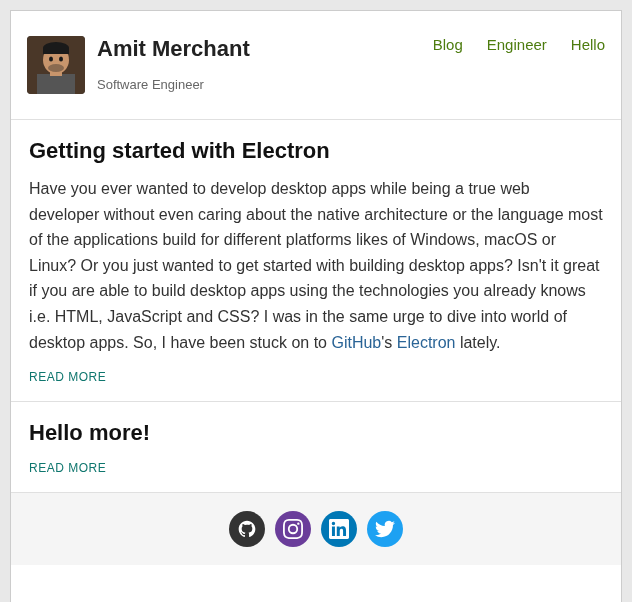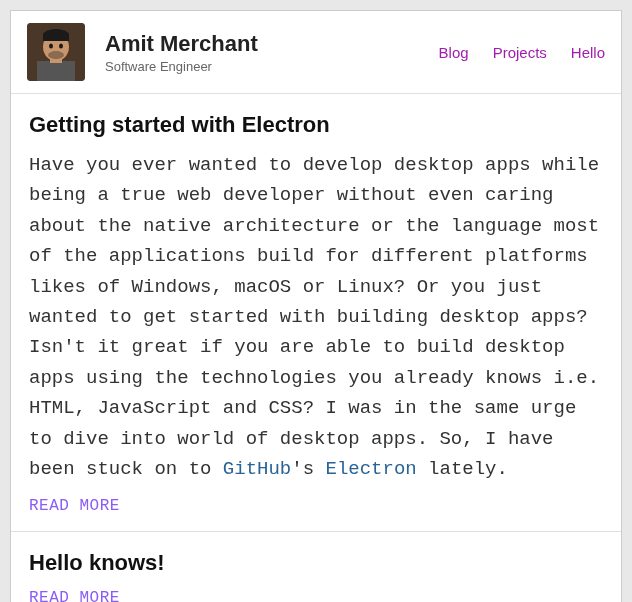--- a/index.html
+++ b/index.html
@@ -14,24 +14,23 @@
     }
     .page-wrapper {
       width: 632px;
       min-height: 602px;
       background: #fff;
       border: 1px solid #ccc;
     }
     
     .site-header {
       display: flex;
-      align-items: center;
-      padding: 12px 16px;
+      align-items: flex-start;
+      padding: 25px 16px;
       border-bottom: 1px solid #e0e0e0;
-      gap: 8px;
     }
     .avatar {
       width: 58px;
       height: 58px;
       border-radius: 4px;
       background: #555;
       overflow: hidden;
       flex-shrink: 0;
       margin-right: 12px;
       display: flex;
@@ -48,62 +47,62 @@
     .site-title {
       font-family: Arial, sans-serif;
       font-size: 22px;
       font-weight: bold;
       color: #222;
     }
     .site-subtitle {
       font-family: Arial, sans-serif;
       font-size: 13px;
       color: #666;
-      margin-top: 2px;
+      margin-top: 15px;
     }
     .site-nav {
       display: flex;
       gap: 24px;
       font-family: Arial, sans-serif;
       font-size: 15px;
     }
     .site-nav a {
-      color: #a21caf;
+      color: #4d7c0f;
       text-decoration: none;
     }
     
     .main-content {
       padding: 0;
     }
     .post {
       padding: 18px 18px 16px 18px;
       border-bottom: 1px solid #e0e0e0;
     }
     .post-title {
       font-family: Arial, sans-serif;
       font-size: 22px;
       font-weight: bold;
       color: #111;
       margin-bottom: 12px;
     }
     .post-excerpt {
-      font-family: Liberation Mono, monospace;
-      font-size: 19px;
+      font-family: Liberation Sans, sans-serif;
+      font-size: 16px;
       color: #333;
       line-height: 1.6;
       margin-bottom: 12px;
     }
     .post-excerpt a {
       color: #2a6496;
       text-decoration: none;
     }
     .read-more {
-      font-family: Liberation Mono, monospace;
-      font-size: 16px;
-      color: #8b5cf6;
+      font-family: Liberation Sans, sans-serif;
+      font-size: 12px;
+      color: #0f766e;
       text-decoration: none;
       letter-spacing: 0.5px;
     }
     
     .site-footer {
       background: #f5f5f5;
       border-top: 1px solid #e0e0e0;
       padding: 18px 0;
       display: flex;
       justify-content: center;
@@ -152,40 +151,40 @@
 
         <ellipse cx="29" cy="32" rx="8" ry="4" fill="#8a6a50"></ellipse>
       </svg>
     </div>
     <div class="site-title-block">
       <div class="site-title">Amit Merchant</div>
       <div class="site-subtitle">Software Engineer</div>
     </div>
     <nav class="site-nav">
       <a href="#">Blog</a>
-      <a href="#">Projects</a>
+      <a href="#">Engineer</a>
       <a href="#">Hello</a>
     </nav>
   </header>
 
   <main class="main-content">
 
     <article class="post">
       <h2 class="post-title">Getting started with Electron</h2>
       <p class="post-excerpt">
         <span>Have you ever wanted to develop desktop apps while being a true web developer without even caring about the native architecture or the language most of the applications build for different platforms likes of Windows, macOS or Linux? Or you just wanted to get started with building desktop apps? Isn't it great if you are able to build desktop apps using the technologies you already knows i.e. HTML, JavaScript and CSS? I was in the same urge to dive into world of desktop apps. So, I have been stuck on to</span>
         <a href="#">GitHub</a><span>'s</span>
         <a href="#">Electron</a>
         <span>lately.</span>
       </p>
       <a href="#" class="read-more">READ MORE</a>
     </article>
 
     <article class="post" style="border-bottom: none;">
-      <h2 class="post-title">Hello knows!</h2>
+      <h2 class="post-title">Hello more!</h2>
       <a href="#" class="read-more">READ MORE</a>
     </article>
 
   </main>
 
   <footer class="site-footer">
     <a href="#" class="social-icon social-github" title="GitHub">
 
       <svg width="20" height="20" viewBox="0 0 24 24" fill="white">
         <path d="M12 2C6.477 2 2 6.477 2 12c0 4.418 2.865 8.166 6.839 9.489.5.092.682-.217.682-.482 0-.237-.009-.868-.013-1.703-2.782.605-3.369-1.342-3.369-1.342-.454-1.155-1.11-1.462-1.11-1.462-.908-.62.069-.608.069-.608 1.003.07 1.531 1.03 1.531 1.03.892 1.529 2.341 1.087 2.91.832.092-.647.35-1.088.636-1.338-2.22-.253-4.555-1.11-4.555-4.943 0-1.091.39-1.984 1.029-2.683-.103-.253-.446-1.27.098-2.647 0 0 .84-.269 2.75 1.025A9.578 9.578 0 0112 6.836c.85.004 1.705.114 2.504.336 1.909-1.294 2.747-1.025 2.747-1.025.546 1.377.202 2.394.1 2.647.64.699 1.028 1.592 1.028 2.683 0 3.842-2.339 4.687-4.566 4.935.359.309.678.919.678 1.852 0 1.336-.012 2.415-.012 2.743 0 .267.18.578.688.48C19.138 20.163 22 16.418 22 12c0-5.523-4.477-10-10-10z"></path>

